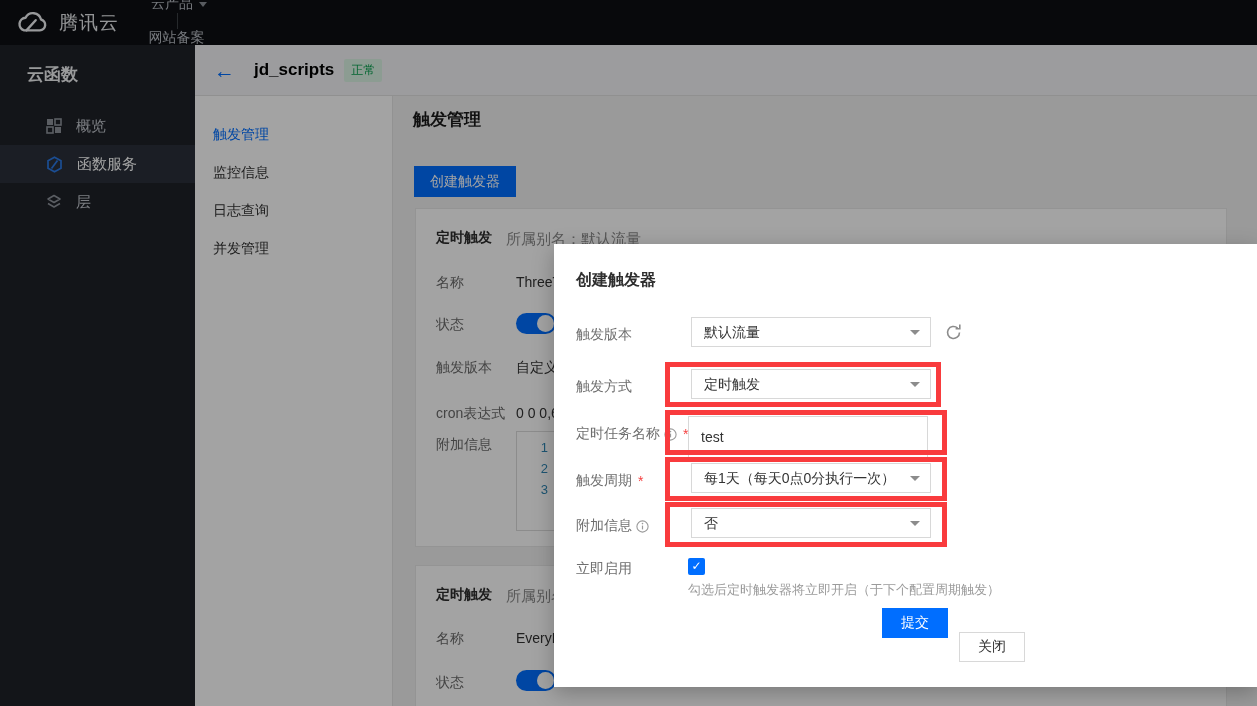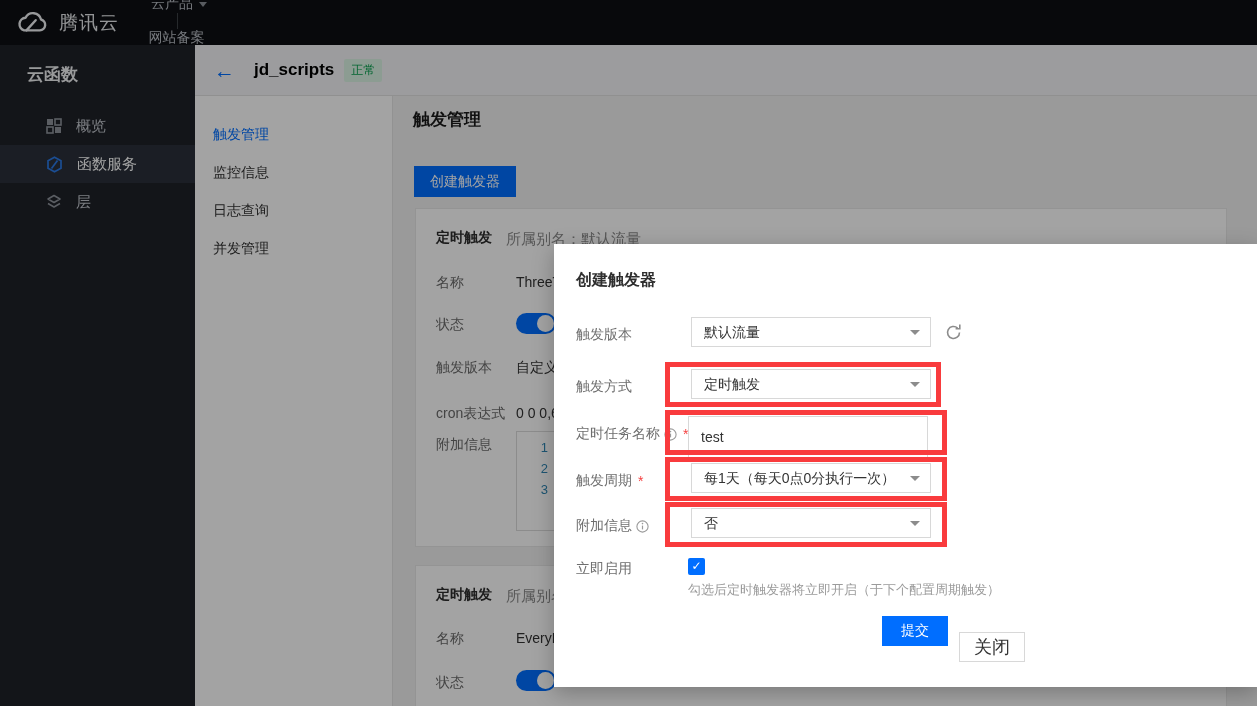--- a/index.html
+++ b/index.html
@@ -80,24 +80,24 @@
     border-left:5px solid transparent; border-right:5px solid transparent;
     border-top:5px solid #8c8c8c; }
   .minput { position:absolute; left:134px; width:240px; height:42px;
     border:1px solid #d8d8d8; font-size:14px; color:#333; padding:0 12px; background:#fff; }
   .redbox { position:absolute; left:111px; width:282px; height:45px;
     border:5px solid #f93b3d; z-index:3; pointer-events:none; }
   .checkbox { position:absolute; left:134px; top:314px; width:17px; height:17px;
     background:#006eff; border-radius:2px; color:#fff; font-size:12px;
     line-height:17px; text-align:center; cursor:pointer; }
   .hint { position:absolute; left:134px; top:337px; font-size:13px; color:#9b9b9b; }
-  .submitbtn { position:absolute; left:328px; top:372px; width:66px; height:30px;
+  .submitbtn { position:absolute; left:328px; top:364px; width:66px; height:30px;
     background:#006eff; color:#fff; border:none; font-size:14px; cursor:pointer; }
   .closebtn { position:absolute; left:405px; top:388px; width:66px; height:30px;
-    background:#fff; color:#333; border:1px solid #d8d8d8; font-size:18px; cursor:pointer; }
+    background:#fff; color:#333; border:1px solid #d8d8d8; font-size:14px; cursor:pointer; }
   .refresh { position:absolute; left:390px; top:79px; cursor:pointer; }
   .infoicon { display:inline-flex; }
 </style>
 </head>
 <body>
 
 <div class="topbar">
   <div class="brand">
     <svg width="34" height="24" viewBox="0 0 36 26">
       <path d="M9.5 21h17a6 6 0 0 0 1.3-11.8A9 9 0 0 0 11 7.3 7 7 0 0 0 9.5 21z" fill="none" stroke="#eef0f2" stroke-width="2.6" stroke-linejoin="round"></path>

